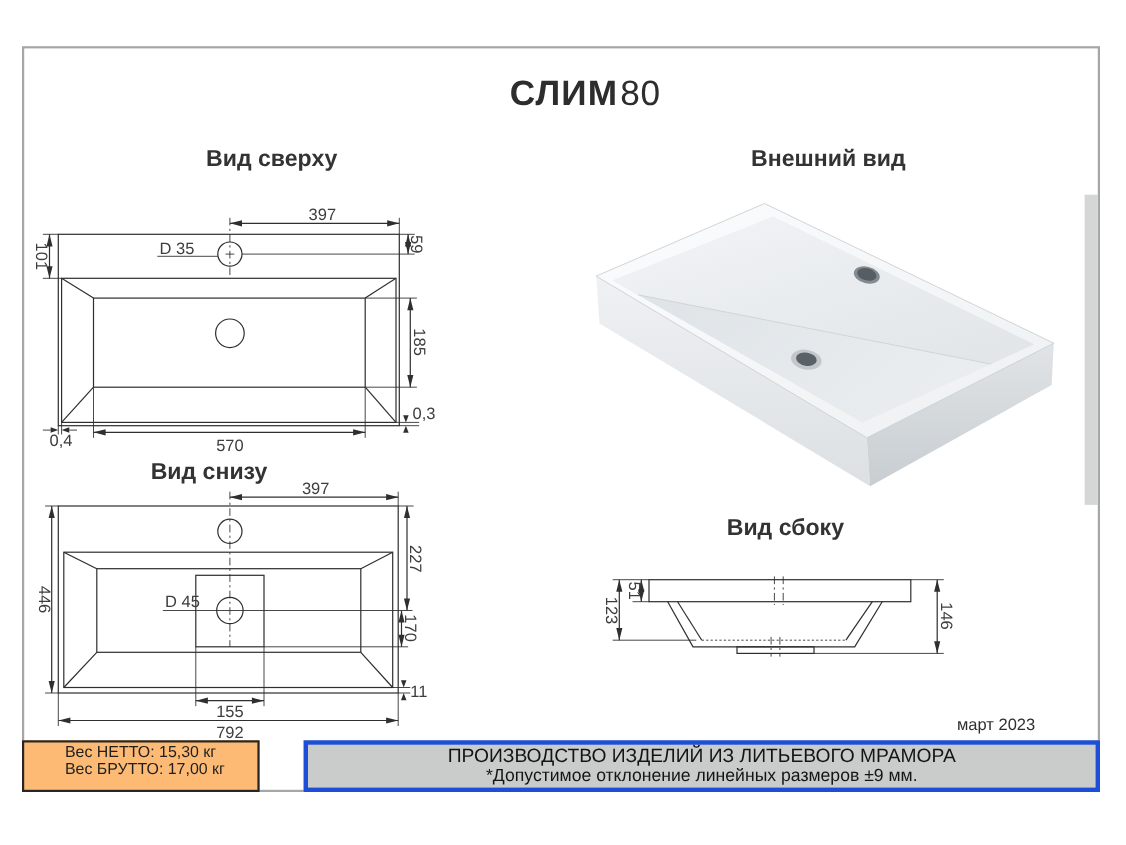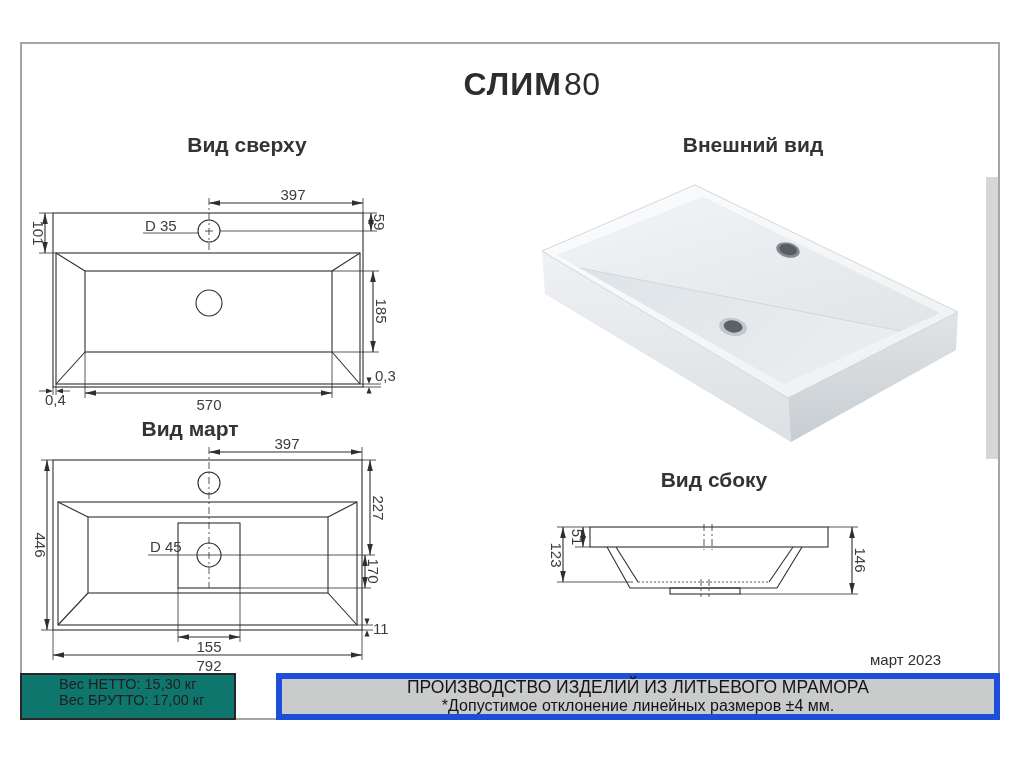--- a/index.html
+++ b/index.html
@@ -10,23 +10,23 @@
   .main-title{left:0;right:0;top:66px;text-align:center;font-size:32px;color:#2d2d2d;transform:translateX(20px);letter-spacing:.5px;}
   .main-title .b{font-weight:bold;margin-right:2px;letter-spacing:1px;}
   .view-title{font-weight:bold;font-size:21px;color:#333;text-align:center;width:220px;}
   .ln{stroke:#2f2f2f;stroke-width:1.1;fill:none;}
   .thin{stroke-width:0.8;}
   .dash{stroke-dasharray:7 3 2 3;}
   .dot{stroke-dasharray:2 2;}
   .dim{font-family:"Liberation Sans",sans-serif;font-size:15px;fill:#3d3d3d;stroke:none;}
   .arrfill{fill:#2f2f2f;stroke:none;}
   .photo-strip{left:986px;top:177px;width:12px;height:282px;background:#d5d7d6;}
-  .footer-left{left:20px;top:673px;width:216px;height:47px;border:2px solid #262626;background:#0f766e;
+  .footer-left{left:20px;top:673px;width:216px;height:47px;border:2px solid #262626;background:#fdba74;
     box-sizing:border-box;padding:2px 0 0 37px;font-size:14.5px;line-height:15.5px;color:#1f1f1f;}
-  .footer-right{left:276px;top:673px;width:724px;height:47px;border:6px solid #1d4ed8;background:#cacccb;
+  .footer-right{left:276px;top:673px;width:724px;height:47px;border:4px solid #1d4ed8;background:#cacccb;
     box-sizing:border-box;display:flex;flex-direction:column;justify-content:center;align-items:center;color:#141414;}
   .footer-right .l1{font-size:17.5px;line-height:19px;}
   .footer-right .l2{font-size:16px;line-height:18px;}
   .date{left:870px;top:651px;width:120px;font-size:15px;color:#2f2f2f;}
 </style>
 </head>
 <body>
 
 <svg width="0" height="0" style="position:absolute">
   <defs>
@@ -57,21 +57,21 @@
 </svg>
 
 <div class="abs page-frame"></div>
 
 <div class="abs main-title">
   <span class="b">СЛИМ</span><span>80</span>
 </div>
 
 <div class="abs view-title" style="left:137px;top:133px">Вид сверху</div>
 <div class="abs view-title" style="left:643px;top:133px">Внешний вид</div>
-<div class="abs view-title" style="left:80px;top:417px">Вид март</div>
+<div class="abs view-title" style="left:80px;top:417px">Вид снизу</div>
 <div class="abs view-title" style="left:604px;top:468px">Вид сбоку</div>
 
 <svg class="abs" style="left:25px;top:190px" width="385" height="235">
   <g class="ln">
     <rect x="28" y="23" width="310" height="174"></rect>
     <rect x="31" y="63" width="304" height="131"></rect>
     <rect x="60" y="81" width="247" height="81"></rect>
     <line x1="31" y1="63" x2="60" y2="81"></line>
     <line x1="335" y1="63" x2="307" y2="81"></line>
     <line x1="31" y1="194" x2="60" y2="162"></line>
@@ -219,14 +219,14 @@
 
 <div class="abs date">март 2023</div>
 
 <div class="abs footer-left">
   <div>Вес НЕТТО: 15,30 кг</div>
   <div>Вес БРУТТО: 17,00 кг</div>
 </div>
 
 <div class="abs footer-right">
   <div class="l1">ПРОИЗВОДСТВО ИЗДЕЛИЙ ИЗ ЛИТЬЕВОГО МРАМОРА</div>
-  <div class="l2">*Допустимое отклонение линейных размеров ±4 мм.</div>
+  <div class="l2">*Допустимое отклонение линейных размеров ±9 мм.</div>
 </div>
 
 </body></html>

